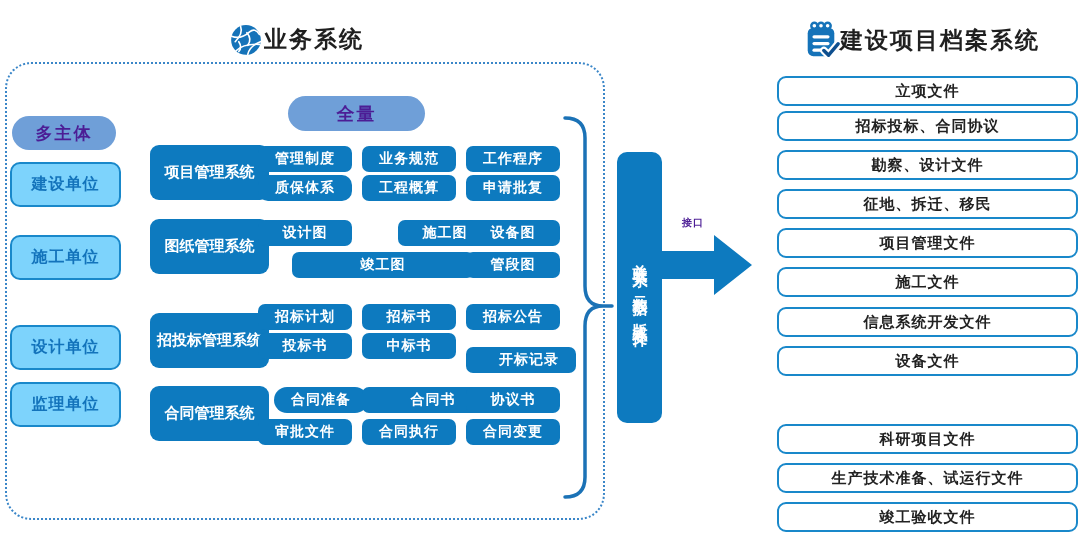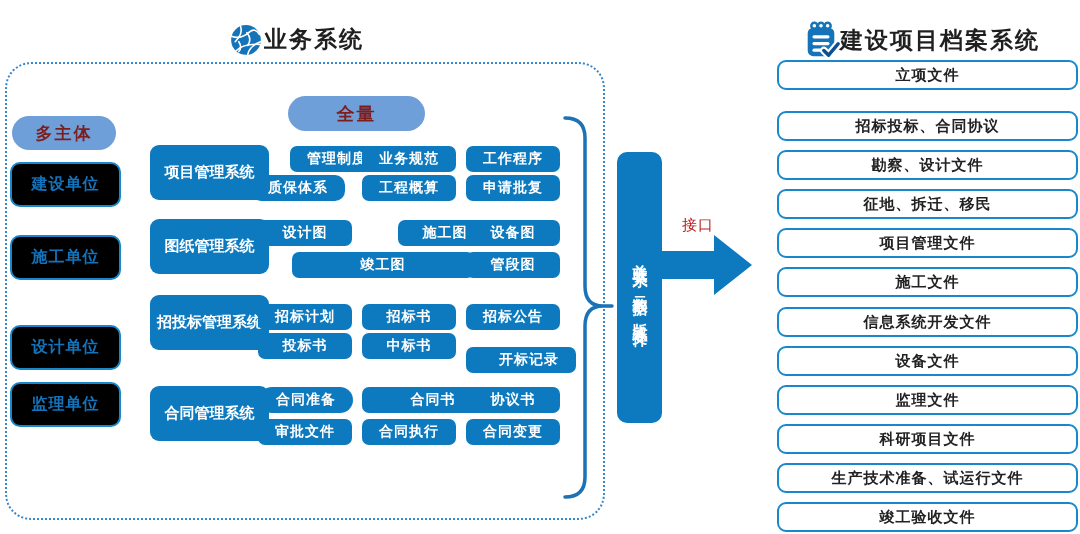--- a/index.html
+++ b/index.html
@@ -8,47 +8,47 @@
 
   
   .title-row{position:absolute;display:flex;align-items:center;}
   .title-text{font-size:23px;font-weight:bold;color:#1f1f1f;letter-spacing:2px;white-space:nowrap;}
 
   
   .dashed-box{position:absolute;left:5px;top:62px;width:596px;height:454px;
     border:2px dotted #3a86c8;border-radius:26px;}
 
   
-  .pill{position:absolute;background:#6f9fd8;color:#7f1d1d;font-weight:bold;
+  .pill{position:absolute;background:#6f9fd8;color:#4c1d95;font-weight:bold;
     display:flex;align-items:center;justify-content:center;letter-spacing:2px;}
   .pill.full{left:288px;top:96px;width:137px;height:35px;border-radius:18px;font-size:18px;}
   .pill.multi{left:12px;top:116px;width:104px;height:34px;border-radius:17px;font-size:17px;}
 
   
   .unit{position:absolute;left:10px;width:107px;height:41px;border:2px solid #1988ca;
-    border-radius:10px;background:#000000;color:#1373bb;font-weight:bold;font-size:16px;
+    border-radius:10px;background:#7dd3fc;color:#1373bb;font-weight:bold;font-size:16px;
     display:flex;align-items:center;justify-content:center;letter-spacing:1px;}
 
   
   .hdr{position:absolute;left:150px;width:119px;height:55px;background:#0d7abf;border-radius:9px;
     color:#ffffff;font-weight:bold;font-size:15px;line-height:1.35;display:flex;align-items:center;
     justify-content:center;text-align:center;padding:0 6px;box-sizing:border-box;}
   .chip{position:absolute;width:94px;height:26px;background:#0d7abf;border-radius:7px;
     color:#ffffff;font-weight:bold;font-size:14px;display:flex;align-items:center;
     justify-content:center;letter-spacing:1px;}
   .chip.wide{width:182px;margin-left:34px;}
 
   
   .vbar{position:absolute;left:617px;top:152px;width:45px;height:271px;background:#0d7abf;
     border-radius:10px;display:flex;flex-direction:column;align-items:center;justify-content:center;
     gap:19px;}
   .vbar span{writing-mode:vertical-rl;text-orientation:upright;color:#ffffff;font-weight:bold;
     font-size:15px;letter-spacing:3px;}
 
-  .iface-label{position:absolute;left:682px;top:216px;font-size:15px;font-weight:normal;color:#b91c1c;letter-spacing:1px;}
+  .iface-label{position:absolute;left:682px;top:216px;font-size:10px;font-weight:bold;color:#4c1d95;letter-spacing:1px;}
 
   
   .ritem{position:absolute;left:777px;width:301px;height:30px;border:2px solid #1988ca;
     border-radius:9px;background:#ffffff;color:#222222;font-weight:bold;font-size:15px;
     display:flex;align-items:center;justify-content:center;letter-spacing:1px;box-sizing:border-box;}
 
   svg{display:block;}
   .abs{position:absolute;}
 </style>
 </head>
@@ -77,44 +77,44 @@
 
   <div class="pill full">全量</div>
   <div class="pill multi">多主体</div>
 
   <div class="unit" style="top:162px;">建设单位</div>
   <div class="unit" style="top:235px;">施工单位</div>
   <div class="unit" style="top:325px;">设计单位</div>
   <div class="unit" style="top:382px;">监理单位</div>
 
   <div class="hdr" style="top:145px;">项目管理系统</div>
-  <div class="chip" style="left:258px;top:146px;margin-left:32px;">管理制度</div>
+  <div class="chip" style="left:258px;top:146px;">管理制度</div>
   <div class="chip" style="left:362px;top:146px;">业务规范</div>
   <div class="chip" style="left:466px;top:146px;">工作程序</div>
-  <div class="chip" style="left:251px;top:175px;border-radius:10px;">质保体系</div>
+  <div class="chip" style="left:258px;top:175px;border-radius:10px;">质保体系</div>
   <div class="chip" style="left:362px;top:175px;">工程概算</div>
   <div class="chip" style="left:466px;top:175px;">申请批复</div>
 
   <div class="hdr" style="top:219px;">图纸管理系统</div>
   <div class="chip" style="left:258px;top:220px;">设计图</div>
   <div class="chip" style="left:362px;top:220px;margin-left:36px;">施工图</div>
   <div class="chip" style="left:466px;top:220px;">设备图</div>
   <div class="chip wide" style="left:258px;top:252px;">竣工图</div>
   <div class="chip" style="left:466px;top:252px;">管段图</div>
 
-  <div class="hdr" style="top:295px;">招投标管理系统</div>
+  <div class="hdr" style="top:313px;">招投标管理系统</div>
   <div class="chip" style="left:258px;top:304px;">招标计划</div>
   <div class="chip" style="left:362px;top:304px;">招标书</div>
   <div class="chip" style="left:466px;top:304px;">招标公告</div>
   <div class="chip" style="left:258px;top:333px;">投标书</div>
   <div class="chip" style="left:362px;top:333px;">中标书</div>
   <div class="chip" style="left:466px;top:347px;padding-left:16px;">开标记录</div>
 
   <div class="hdr" style="top:386px;">合同管理系统</div>
-  <div class="chip" style="left:259px;top:387px;border-radius:13px;">合同准备</div>
+  <div class="chip" style="left:274px;top:387px;border-radius:13px;">合同准备</div>
   <div class="chip" style="left:362px;top:387px;padding-left:24px;">合同书</div>
   <div class="chip" style="left:466px;top:387px;">协议书</div>
   <div class="chip" style="left:258px;top:419px;">审批文件</div>
   <div class="chip" style="left:362px;top:419px;">合同执行</div>
   <div class="chip" style="left:466px;top:419px;">合同变更</div>
 
   <span class="abs" style="left:555px;top:112px;">
     <svg width="60" height="392" viewBox="0 0 60 392">
       <path d="M10 6 Q30 6 30 26 L30 174 Q30 194 48 194 L57 194 M48 194 Q30 194 30 214 L30 365 Q30 385 10 385" fill="none" stroke="#1b72b6" stroke-width="3.5" stroke-linecap="round"></path>
     </svg>
@@ -143,26 +143,25 @@
         <rect x="11" y="18" width="18" height="3.4" rx="1.7" fill="#ffffff"></rect>
         <rect x="11" y="25" width="18" height="3.4" rx="1.7" fill="#ffffff"></rect>
         <rect x="11" y="32" width="11" height="3.4" rx="1.7" fill="#ffffff"></rect>
         <path d="M23 34 L28 39 L38 27" fill="none" stroke="#ffffff" stroke-width="8" stroke-linecap="round" stroke-linejoin="round"></path>
         <path d="M23 34 L28 39 L38 27" fill="none" stroke="#0e4f8f" stroke-width="3.6" stroke-linecap="round" stroke-linejoin="round"></path>
       </svg>
     </span>
     <span class="title-text">建设项目档案系统</span>
   </div>
 
-  <div class="ritem" style="top:60px;">立项文件</div>
+  <div class="ritem" style="top:76px;">立项文件</div>
   <div class="ritem" style="top:111px;">招标投标、合同协议</div>
   <div class="ritem" style="top:150px;">勘察、设计文件</div>
   <div class="ritem" style="top:189px;">征地、拆迁、移民</div>
   <div class="ritem" style="top:228px;">项目管理文件</div>
   <div class="ritem" style="top:267px;">施工文件</div>
   <div class="ritem" style="top:307px;">信息系统开发文件</div>
   <div class="ritem" style="top:346px;">设备文件</div>
-  <div class="ritem" style="top:385px;">监理文件</div>
   <div class="ritem" style="top:424px;">科研项目文件</div>
   <div class="ritem" style="top:463px;">生产技术准备、试运行文件</div>
   <div class="ritem" style="top:502px;">竣工验收文件</div>
 
 </div>
 
 </body></html>

